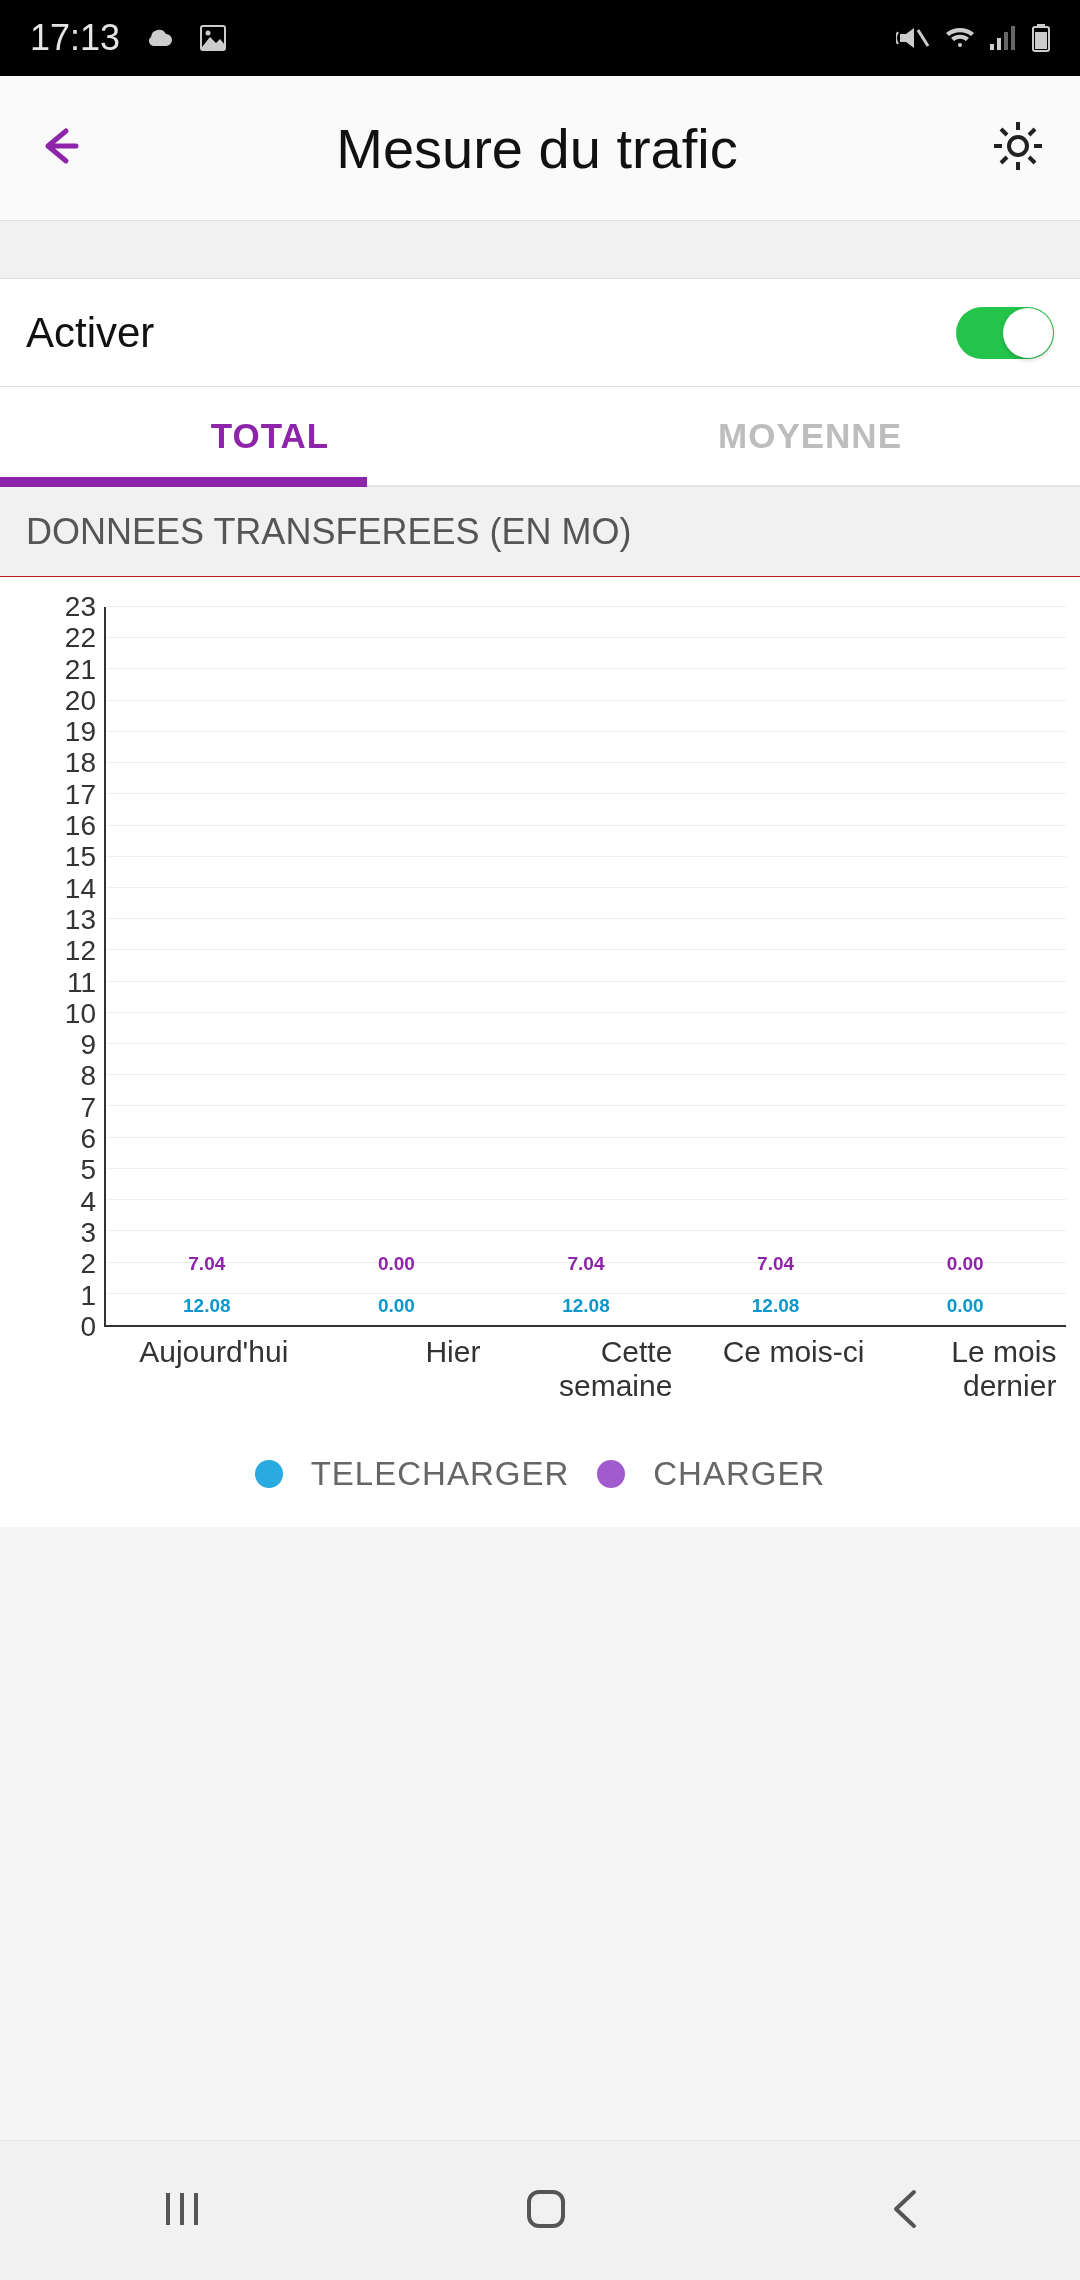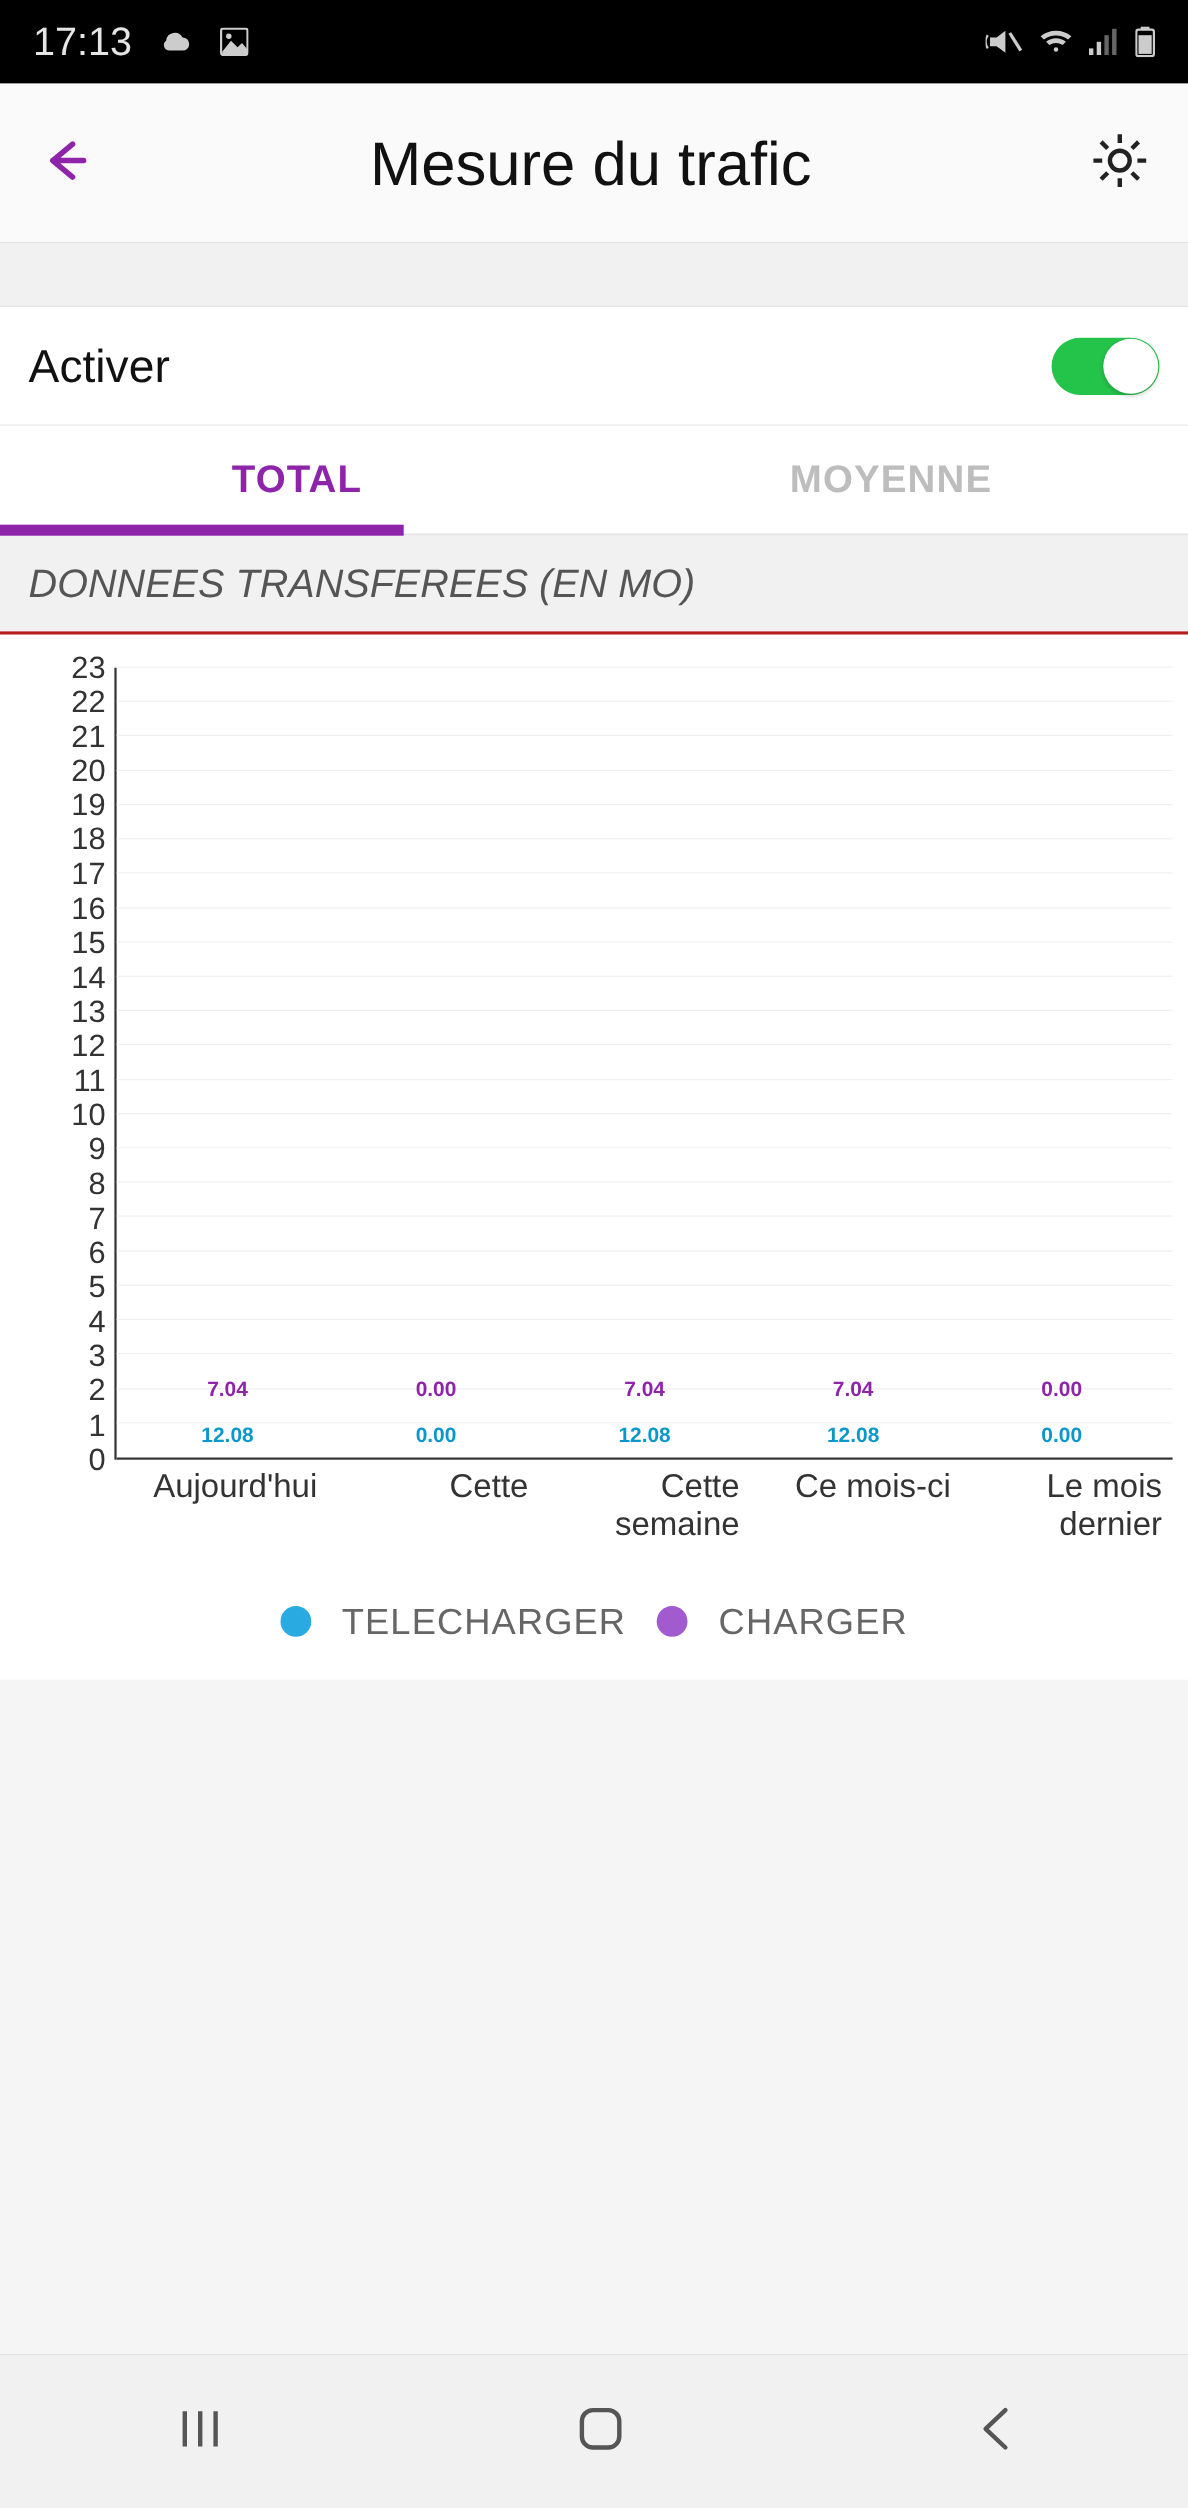--- a/index.html
+++ b/index.html
@@ -15,21 +15,21 @@
   .spacer-row { height: 58px; background: #f1f1f1; border-bottom: 1px solid #e0e0e0; }
   .activate-row { height: 108px; background: #fff; display: flex; align-items: center; justify-content: space-between; padding: 0 26px; border-bottom: 1px solid #e0e0e0; }
   .activate-label { font-size: 42px; color: #111; }
   .toggle { width: 98px; height: 52px; border-radius: 30px; background: #24c34a; position: relative; }
   .toggle-knob { width: 50px; height: 50px; border-radius: 50%; background: #fff; position: absolute; right: 1px; top: 1px; box-shadow: 0 2px 4px rgba(0,0,0,.2); }
   .tabs { height: 100px; background: #fff; display: flex; border-bottom: 2px solid #e5e5e5; }
   .tab { flex: 1; display: flex; align-items: center; justify-content: center; font-size: 35px; font-weight: 700; letter-spacing: 1px; position: relative; }
   .tab.active { color: #8e24aa; }
   .tab.inactive { color: #bdbdbd; }
   .tab.active::after { content:""; position:absolute; bottom:-2px; left:0; width:68%; height:10px; background:#8e24aa; }
-  .section-label { height: 90px; background: #f1f1f1; display:flex; align-items:center; padding: 0 26px; font-size: 36px; color:#555; border-bottom:3px solid #b91c1c;font-style:italic;}
+  .section-label { height: 90px; background: #f1f1f1; display:flex; align-items:center; padding: 0 26px; font-size: 36px; color:#555; border-bottom:1px solid #b91c1c;}
   .chart-panel { background: #fff; padding: 30px 14px 8px 14px; }
   .chart-area { display:flex; height: 720px; position:relative; }
   .y-axis { width: 92px; display:flex; flex-direction:column; justify-content:space-between; align-items:flex-end; padding-right:8px; font-size:28px; color:#333; border-right:2px solid #333; }
   .y-axis div { height:0; line-height:0; display:flex; align-items:center;}
   .plot { flex:1; position:relative; display:flex; align-items:flex-end; justify-content:space-around; padding: 0 6px; border-bottom:2px solid #333;}
   .gridline { position:absolute; left:0; right:0; height:0; border-top:1px solid #efefef; }
   .bar-group { width:18%; display:flex; justify-content:center; position:relative; }
   .bar-stack { width:82%; display:flex; flex-direction:column; justify-content:flex-end; position:relative;}
   .seg-download { background:#29abe2; }
   .seg-upload { background:#a15bcf; }
@@ -222,21 +222,21 @@
             <div class="seg-upload" style="height: 0%;"></div>
             <div class="seg-download" style="height: 0%;"></div>
             <div class="data-label lbl-up" style="bottom: calc(100% + 50px);">0.00</div>
             <div class="data-label lbl-dn" style="bottom: calc(100% + 8px);">0.00</div>
           </div>
         </div>
       </div>
   </div>
   <div class="x-axis" id="x-axis">
       <div>Aujourd'hui</div>
-      <div>Cette</div>
+      <div>Hier</div>
       <div>Cette semaine</div>
       <div>Ce mois-ci</div>
       <div>Le mois dernier</div>
     </div>
   <div class="legend">
     <span class="legend-dot" style="background:#29abe2"></span>
     <span>TELECHARGER</span>
     <span class="legend-dot" style="background:#a15bcf"></span>
     <span>CHARGER</span>
   </div>

